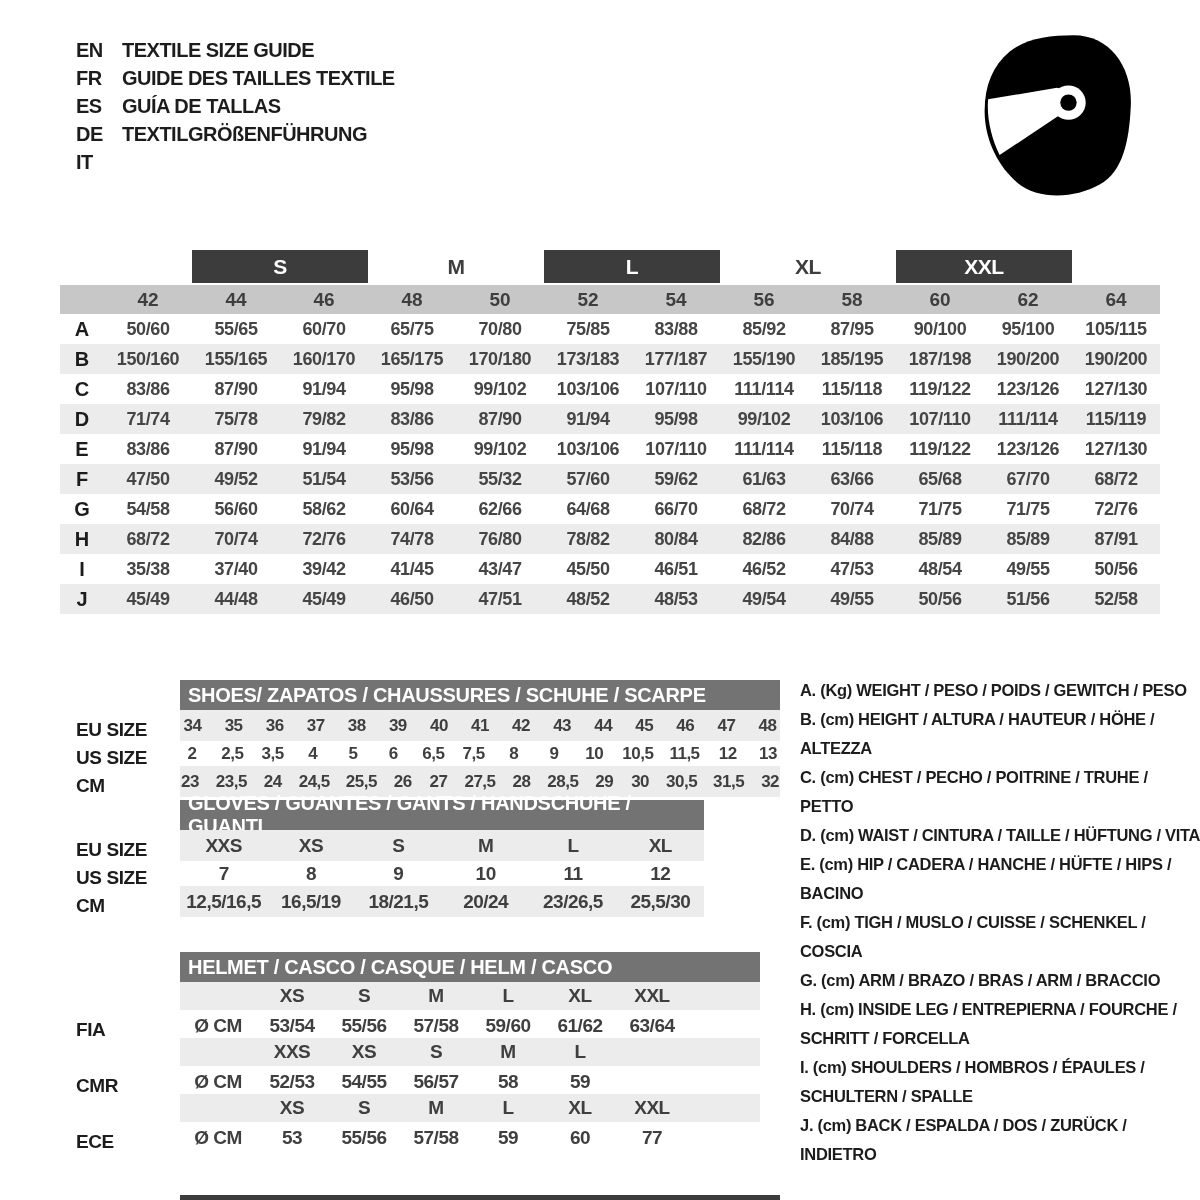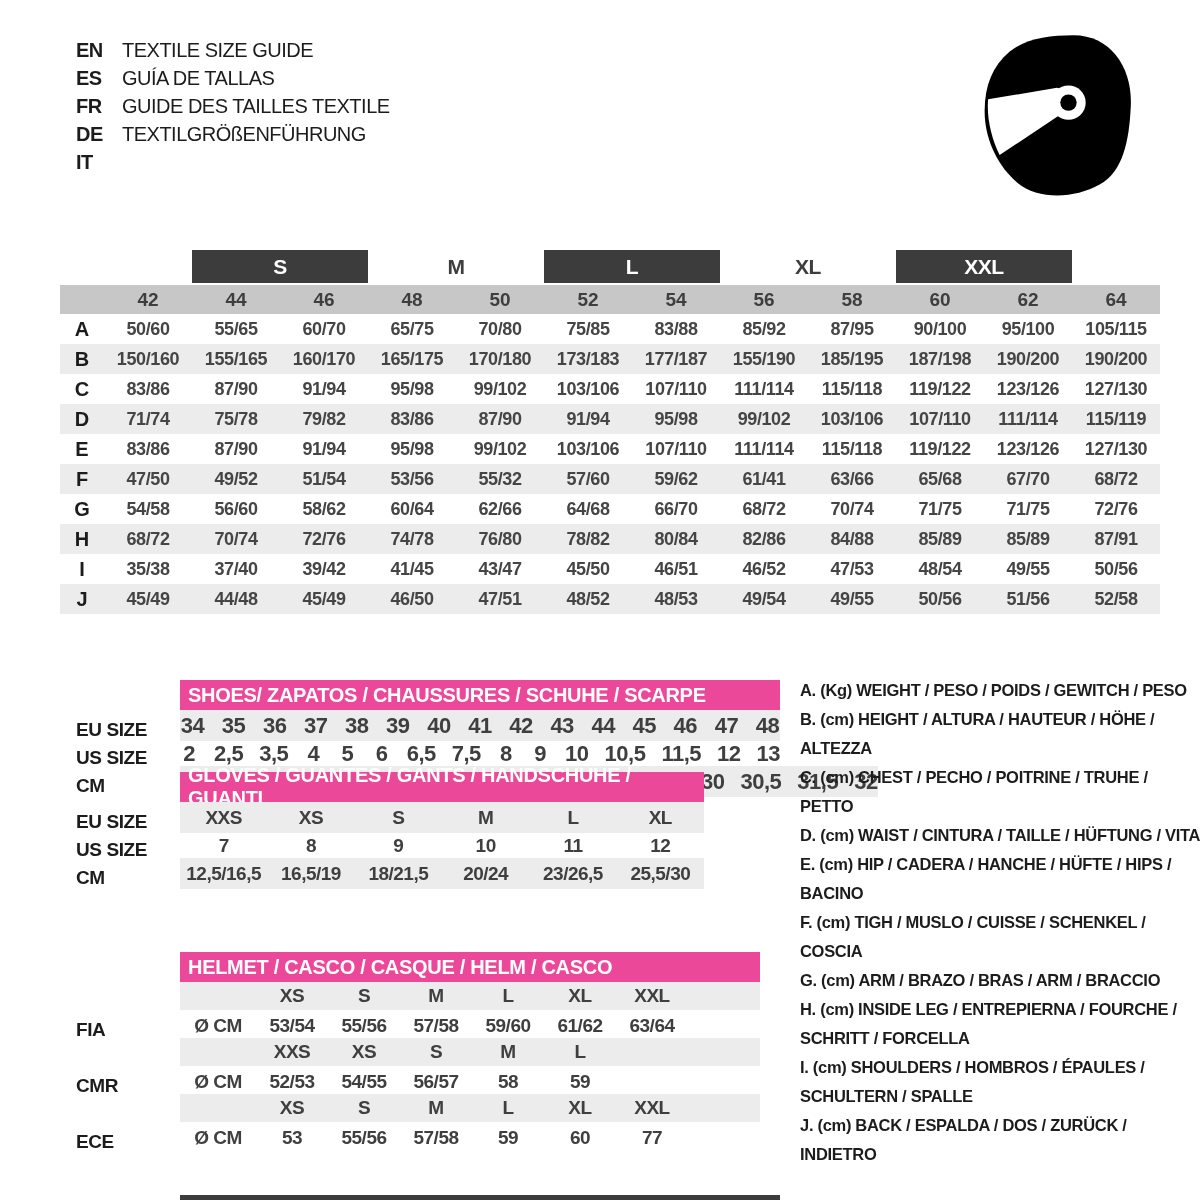--- a/index.html
+++ b/index.html
@@ -3,55 +3,55 @@
 <meta charset="utf-8">
 <style>
   html,body{margin:0;padding:0;background:#fff;}
   .canvas{position:relative;width:1200px;height:1200px;background:#ffffff;
           font-family:"Liberation Sans","DejaVu Sans",sans-serif;color:#1c1c1c;overflow:hidden;}
 
   
   .langs{position:absolute;left:76px;top:36px;}
   .lang-row{display:flex;height:28px;align-items:center;}
   .lang-code{width:46px;font-weight:bold;font-size:20px;letter-spacing:-0.5px;}
-  .lang-text{font-weight:normal;font-size:20px;letter-spacing:-0.5px;}
+  .lang-text{font-weight:bold;font-size:20px;letter-spacing:-0.5px;}
 
   
   .helmet-icon{position:absolute;left:975px;top:30px;width:164px;height:178px;}
 
   
   .tt{position:absolute;left:60px;top:250px;width:1100px;}
   .tt-grid{display:grid;grid-template-columns:44px repeat(12,1fr);}
   #tt-groups{height:33px;margin-bottom:2px;}
   .group-cell{display:flex;align-items:center;justify-content:center;
               font-weight:bold;font-size:21px;color:#3e3e3e;letter-spacing:-0.5px;}
   .group-cell.boxed{background:#3c3c3c;color:#ffffff;}
   #tt-numbers{height:29px;background:#c7c7c7;align-items:center;}
   .num-cell{text-align:center;font-weight:bold;font-size:19px;color:#3e3e3e;}
   .tt-row{height:30px;align-items:center;}
   .tt-row.shaded{background:#ececec;}
   .tt-label{text-align:center;font-weight:bold;font-size:20px;color:#1c1c1c;}
   .tt-cell{text-align:center;font-weight:bold;font-size:18px;color:#454545;letter-spacing:-0.4px;}
 
   
   .section{position:absolute;left:64px;}
-  .bar{height:30px;background:#ec4899;color:#fff;font-weight:bold;font-size:20px;
+  .bar{height:30px;background:#737373;color:#fff;font-weight:bold;font-size:20px;
        display:flex;align-items:center;padding-left:8px;letter-spacing:-0.3px;}
   .srow{display:grid;grid-template-columns:116px 1fr;height:28px;}
   .rlabel{display:flex;align-items:center;font-weight:bold;font-size:19px;
           padding-left:12px;letter-spacing:-0.4px;color:#1c1c1c;margin-top:9px;}
   .vals{display:grid;align-items:center;text-align:center;font-weight:bold;
         color:#3f3f3f;letter-spacing:-0.5px;}
   .srow.shaded .vals{background:#ececec;}
 
   #shoes{top:680px;width:716px;}
   #shoes .bar{margin-left:116px;width:592px;}
-  #shoes .vals{grid-template-columns:repeat(15,1fr);font-size:22px;gap:16px;}
-
-  #gloves{top:772px;width:640px;}
+  #shoes .vals{grid-template-columns:repeat(15,1fr);font-size:17px;gap:16px;}
+
+  #gloves{top:800px;width:640px;}
   #gloves .bar{margin-left:116px;width:516px;}
   #gloves .vals{grid-template-columns:repeat(6,1fr);font-size:19px;}
 
   #helmet{top:952px;width:696px;}
   #helmet .bar{margin-left:116px;width:572px;}
   #helmet .vals{grid-template-columns:76px repeat(6,72px);font-size:19px;}
 
   
   .legend{position:absolute;left:800px;top:676px;width:402px;}
   .legend-item{font-weight:bold;font-size:16.5px;line-height:29px;
@@ -63,26 +63,26 @@
 <body>
 
 <div class="canvas">
 
   <div class="langs" id="langs">
       <div class="lang-row">
         <span class="lang-code">EN</span>
         <span class="lang-text">TEXTILE SIZE GUIDE</span>
       </div>
       <div class="lang-row">
+        <span class="lang-code">FR</span>
+        <span class="lang-text">GUIDE DES TAILLES TEXTILE</span>
+      </div>
+      <div class="lang-row">
         <span class="lang-code">ES</span>
         <span class="lang-text">GUÍA DE TALLAS</span>
-      </div>
-      <div class="lang-row">
-        <span class="lang-code">FR</span>
-        <span class="lang-text">GUIDE DES TAILLES TEXTILE</span>
       </div>
       <div class="lang-row">
         <span class="lang-code">DE</span>
         <span class="lang-text">TEXTILGRÖßENFÜHRUNG</span>
       </div>
       <div class="lang-row">
         <span class="lang-code">IT</span>
       </div>
     </div>
 
@@ -196,21 +196,21 @@
         </div>
         <div class="tt-grid tt-row shaded">
           <div class="tt-label">F</div>
           <div class="tt-cell">47/50</div>
           <div class="tt-cell">49/52</div>
           <div class="tt-cell">51/54</div>
           <div class="tt-cell">53/56</div>
           <div class="tt-cell">55/32</div>
           <div class="tt-cell">57/60</div>
           <div class="tt-cell">59/62</div>
-          <div class="tt-cell">61/41</div>
+          <div class="tt-cell">61/63</div>
           <div class="tt-cell">63/66</div>
           <div class="tt-cell">65/68</div>
           <div class="tt-cell">67/70</div>
           <div class="tt-cell">68/72</div>
         </div>
         <div class="tt-grid tt-row">
           <div class="tt-label">G</div>
           <div class="tt-cell">54/58</div>
           <div class="tt-cell">56/60</div>
           <div class="tt-cell">58/62</div>

